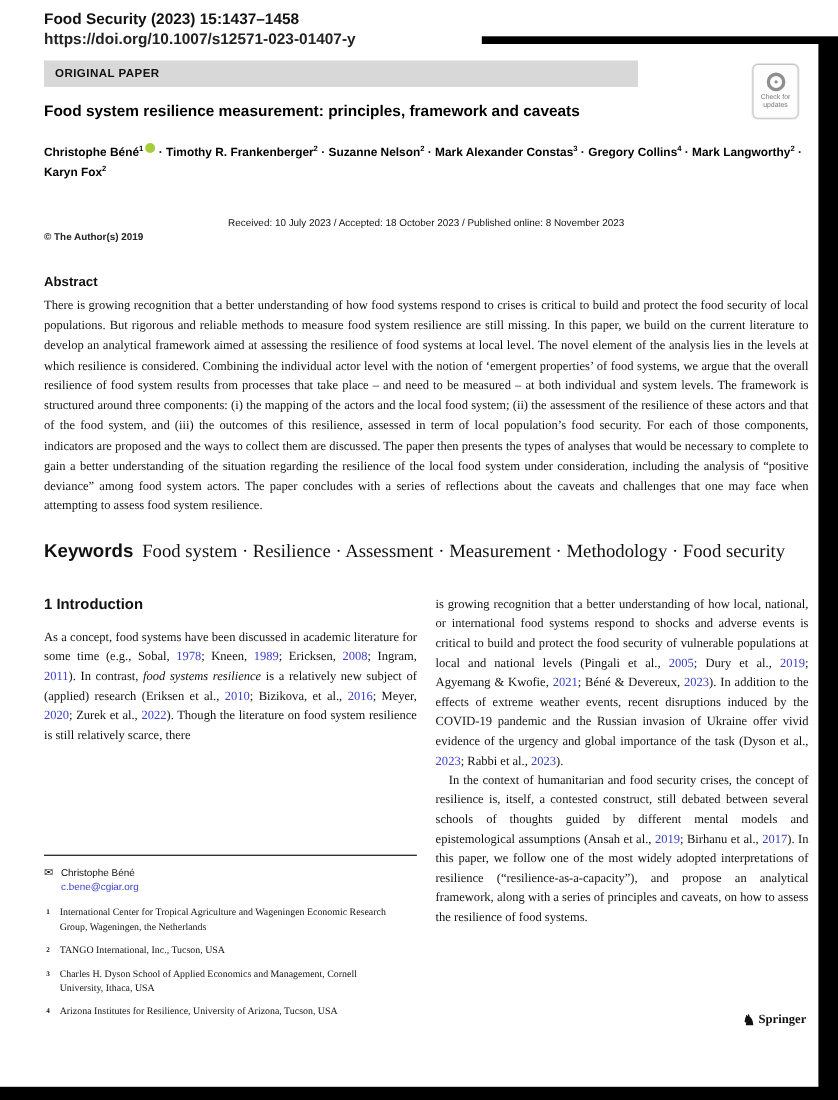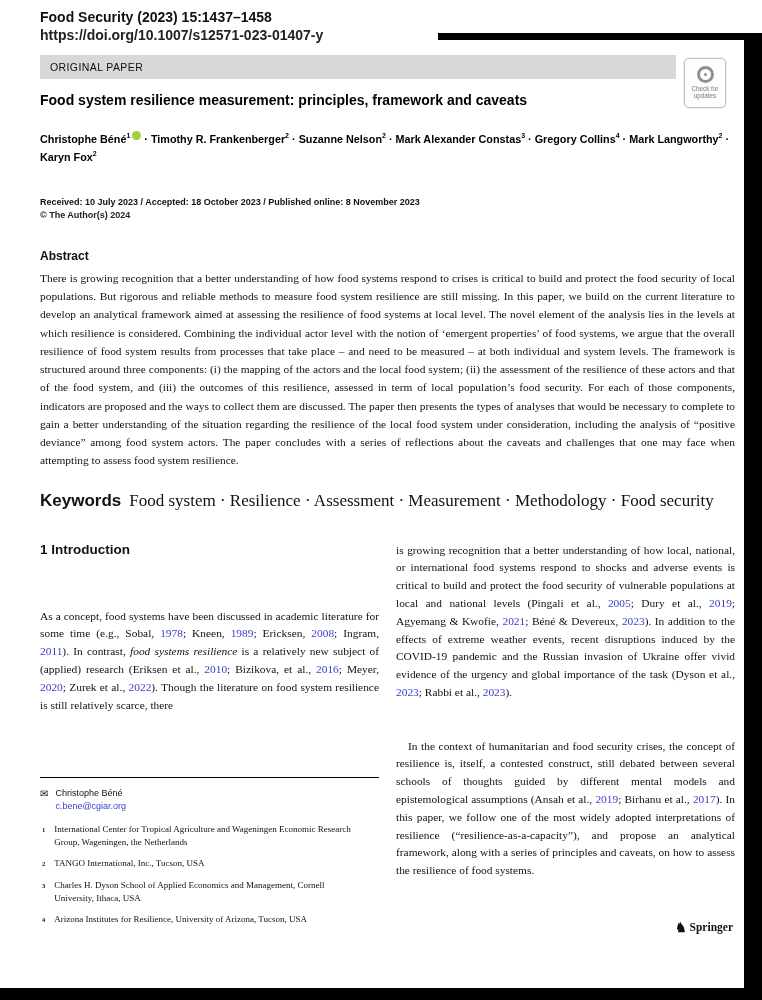--- a/index.html
+++ b/index.html
@@ -13,55 +13,55 @@
   .page{position:relative;width:762px;height:1000px;background:#fff;overflow:hidden;color:var(--ink);}
   .main{padding:8px 27px 0 40px;}
 
   
   .jref-block{font-family:"Liberation Sans",sans-serif;font-size:14px;line-height:1.32;}
   .jref{font-weight:bold;}
   .doi{font-weight:bold;color:#222;text-decoration:none;}
 
   
   .banner-row{position:relative;margin-top:10px;height:24px;}
-  .banner{position:absolute;left:0;top:0;width:636px;height:24px;background:var(--banner-gray);
-          font-family:"Liberation Sans",sans-serif;font-weight:normal;font-size:10.5px;
+  .banner{position:absolute;left:0;top:0;width:540px;height:24px;background:var(--banner-gray);
+          font-family:"Liberation Sans",sans-serif;font-weight:bold;font-size:10.5px;
           letter-spacing:.4px;display:flex;align-items:center;padding-left:10px;}
   .check-badge{position:absolute;left:644px;top:3px;width:42px;height:50px;border:1px solid #c4c4c4;
                border-radius:5px;background:#fdfdfd;box-shadow:0 0 0 1px #eee;display:flex;flex-direction:column;
                align-items:center;justify-content:center;gap:2px;cursor:pointer;}
   .check-circle{width:17px;height:17px;border-radius:50%;border:3px solid #8f8f8f;position:relative;}
   .check-circle:after{content:"";position:absolute;left:4px;top:4px;width:3px;height:3px;border-radius:50%;background:#8f8f8f;}
   .check-text{font-family:"Liberation Sans",sans-serif;font-size:6.3px;line-height:1.15;color:#777;text-align:center;}
 
   
   .title{margin-top:12px;max-width:625px;font-family:"Liberation Sans",sans-serif;font-weight:bold;
          font-size:14px;line-height:1.37;color:#000;}
   .authors{margin-top:20px;max-width:700px;font-family:"Liberation Sans",sans-serif;font-weight:bold;
            font-size:10.8px;line-height:1.65;color:#000;}
   .authors sup{font-size:7px;font-weight:bold;}
   .adot{font-weight:bold;}
   .orcid{display:inline-block;width:9px;height:9px;border-radius:50%;background:var(--orcid-green);
          margin-left:2px;position:relative;top:-3px;cursor:pointer;}
 
   
   .dates-block{margin-top:29px;font-family:"Liberation Sans",sans-serif;font-size:9px;line-height:1.5;}
-  .dates{font-weight:bold;}
+  .dates{font-weight:normal;text-align:center;}
   .copyright{font-weight:bold;color:#222;}
 
   
   .abs-head{margin-top:26px;font-family:"Liberation Sans",sans-serif;font-weight:bold;font-size:12px;}
   .abs-text{margin-top:6px;width:695px;font-family:"Liberation Serif",serif;font-size:11.4px;
             line-height:1.6;text-align:justify;}
   .keywords{margin-top:21px;width:695px;font-family:"Liberation Serif",serif;font-size:17px;}
   .kw-label{font-family:"Liberation Sans",sans-serif;font-weight:bold;margin-right:8px;}
 
   
   .columns{margin-top:31px;display:flex;gap:17px;height:392px;}
-  .col{width:339px;display:flex;flex-direction:column;gap:36px;}
+  .col{width:339px;display:flex;flex-direction:column;}
   .sec-head{font-family:"Liberation Sans",sans-serif;font-weight:bold;font-size:13.5px;margin-bottom:15px;}
   .body-p{font-family:"Liberation Serif",serif;font-size:11.4px;line-height:1.56;text-align:justify;}
   .body-p + .body-p{text-indent:12px;}
   .cite-link{color:var(--link-blue);cursor:pointer;}
   .it{font-style:italic;}
 
   
   .footnote-block{margin-top:auto;font-family:"Liberation Sans",sans-serif;font-size:9px;line-height:1.45;}
   .fn-rule{border:none;border-top:1.4px solid #000;margin-bottom:9px;}
   .fn-corr{display:flex;gap:7px;margin-bottom:10px;}
@@ -101,21 +101,21 @@
         <div class="check-text">Check for updates</div>
       </div>
     </div>
 
     <h1 class="title">Food system resilience measurement: principles, framework and caveats</h1>
 
     <div class="authors"><span>Christophe Béné<sup>1</sup></span><span class="orcid"></span><span class="adot"> · </span><span>Timothy R. Frankenberger<sup>2</sup></span><span class="adot"> · </span><span>Suzanne Nelson<sup>2</sup></span><span class="adot"> · </span><span>Mark Alexander Constas<sup>3</sup></span><span class="adot"> · </span><span>Gregory Collins<sup>4</sup></span><span class="adot"> · </span><span>Mark Langworthy<sup>2</sup></span><span class="adot"> · </span><span>Karyn Fox<sup>2</sup></span></div>
 
     <div class="dates-block">
       <div class="dates">Received: 10 July 2023 / Accepted: 18 October 2023 / Published online: 8 November 2023</div>
-      <div class="copyright">© The Author(s) 2024</div>
+      <div class="copyright">© The Author(s) 2019</div>
     </div>
 
     <h2 class="abs-head">Abstract</h2>
     <p class="abs-text">There is growing recognition that a better understanding of how food systems respond to crises is critical to build and protect the food security of local populations. But rigorous and reliable methods to measure food system resilience are still missing. In this paper, we build on the current literature to develop an analytical framework aimed at assessing the resilience of food systems at local level. The novel element of the analysis lies in the levels at which resilience is considered. Combining the individual actor level with the notion of ‘emergent properties’ of food systems, we argue that the overall resilience of food system results from processes that take place – and need to be measured – at both individual and system levels. The framework is structured around three components: (i) the mapping of the actors and the local food system; (ii) the assessment of the resilience of these actors and that of the food system, and (iii) the outcomes of this resilience, assessed in term of local population’s food security. For each of those components, indicators are proposed and the ways to collect them are discussed. The paper then presents the types of analyses that would be necessary to complete to gain a better understanding of the situation regarding the resilience of the local food system under consideration, including the analysis of “positive deviance” among food system actors. The paper concludes with a series of reflections about the caveats and challenges that one may face when attempting to assess food system resilience.</p>
 
     <div class="keywords">
       <span class="kw-label">Keywords</span><span>Food system · Resilience · Assessment · Measurement · Methodology · Food security</span>
     </div>
 
     <div class="columns">

